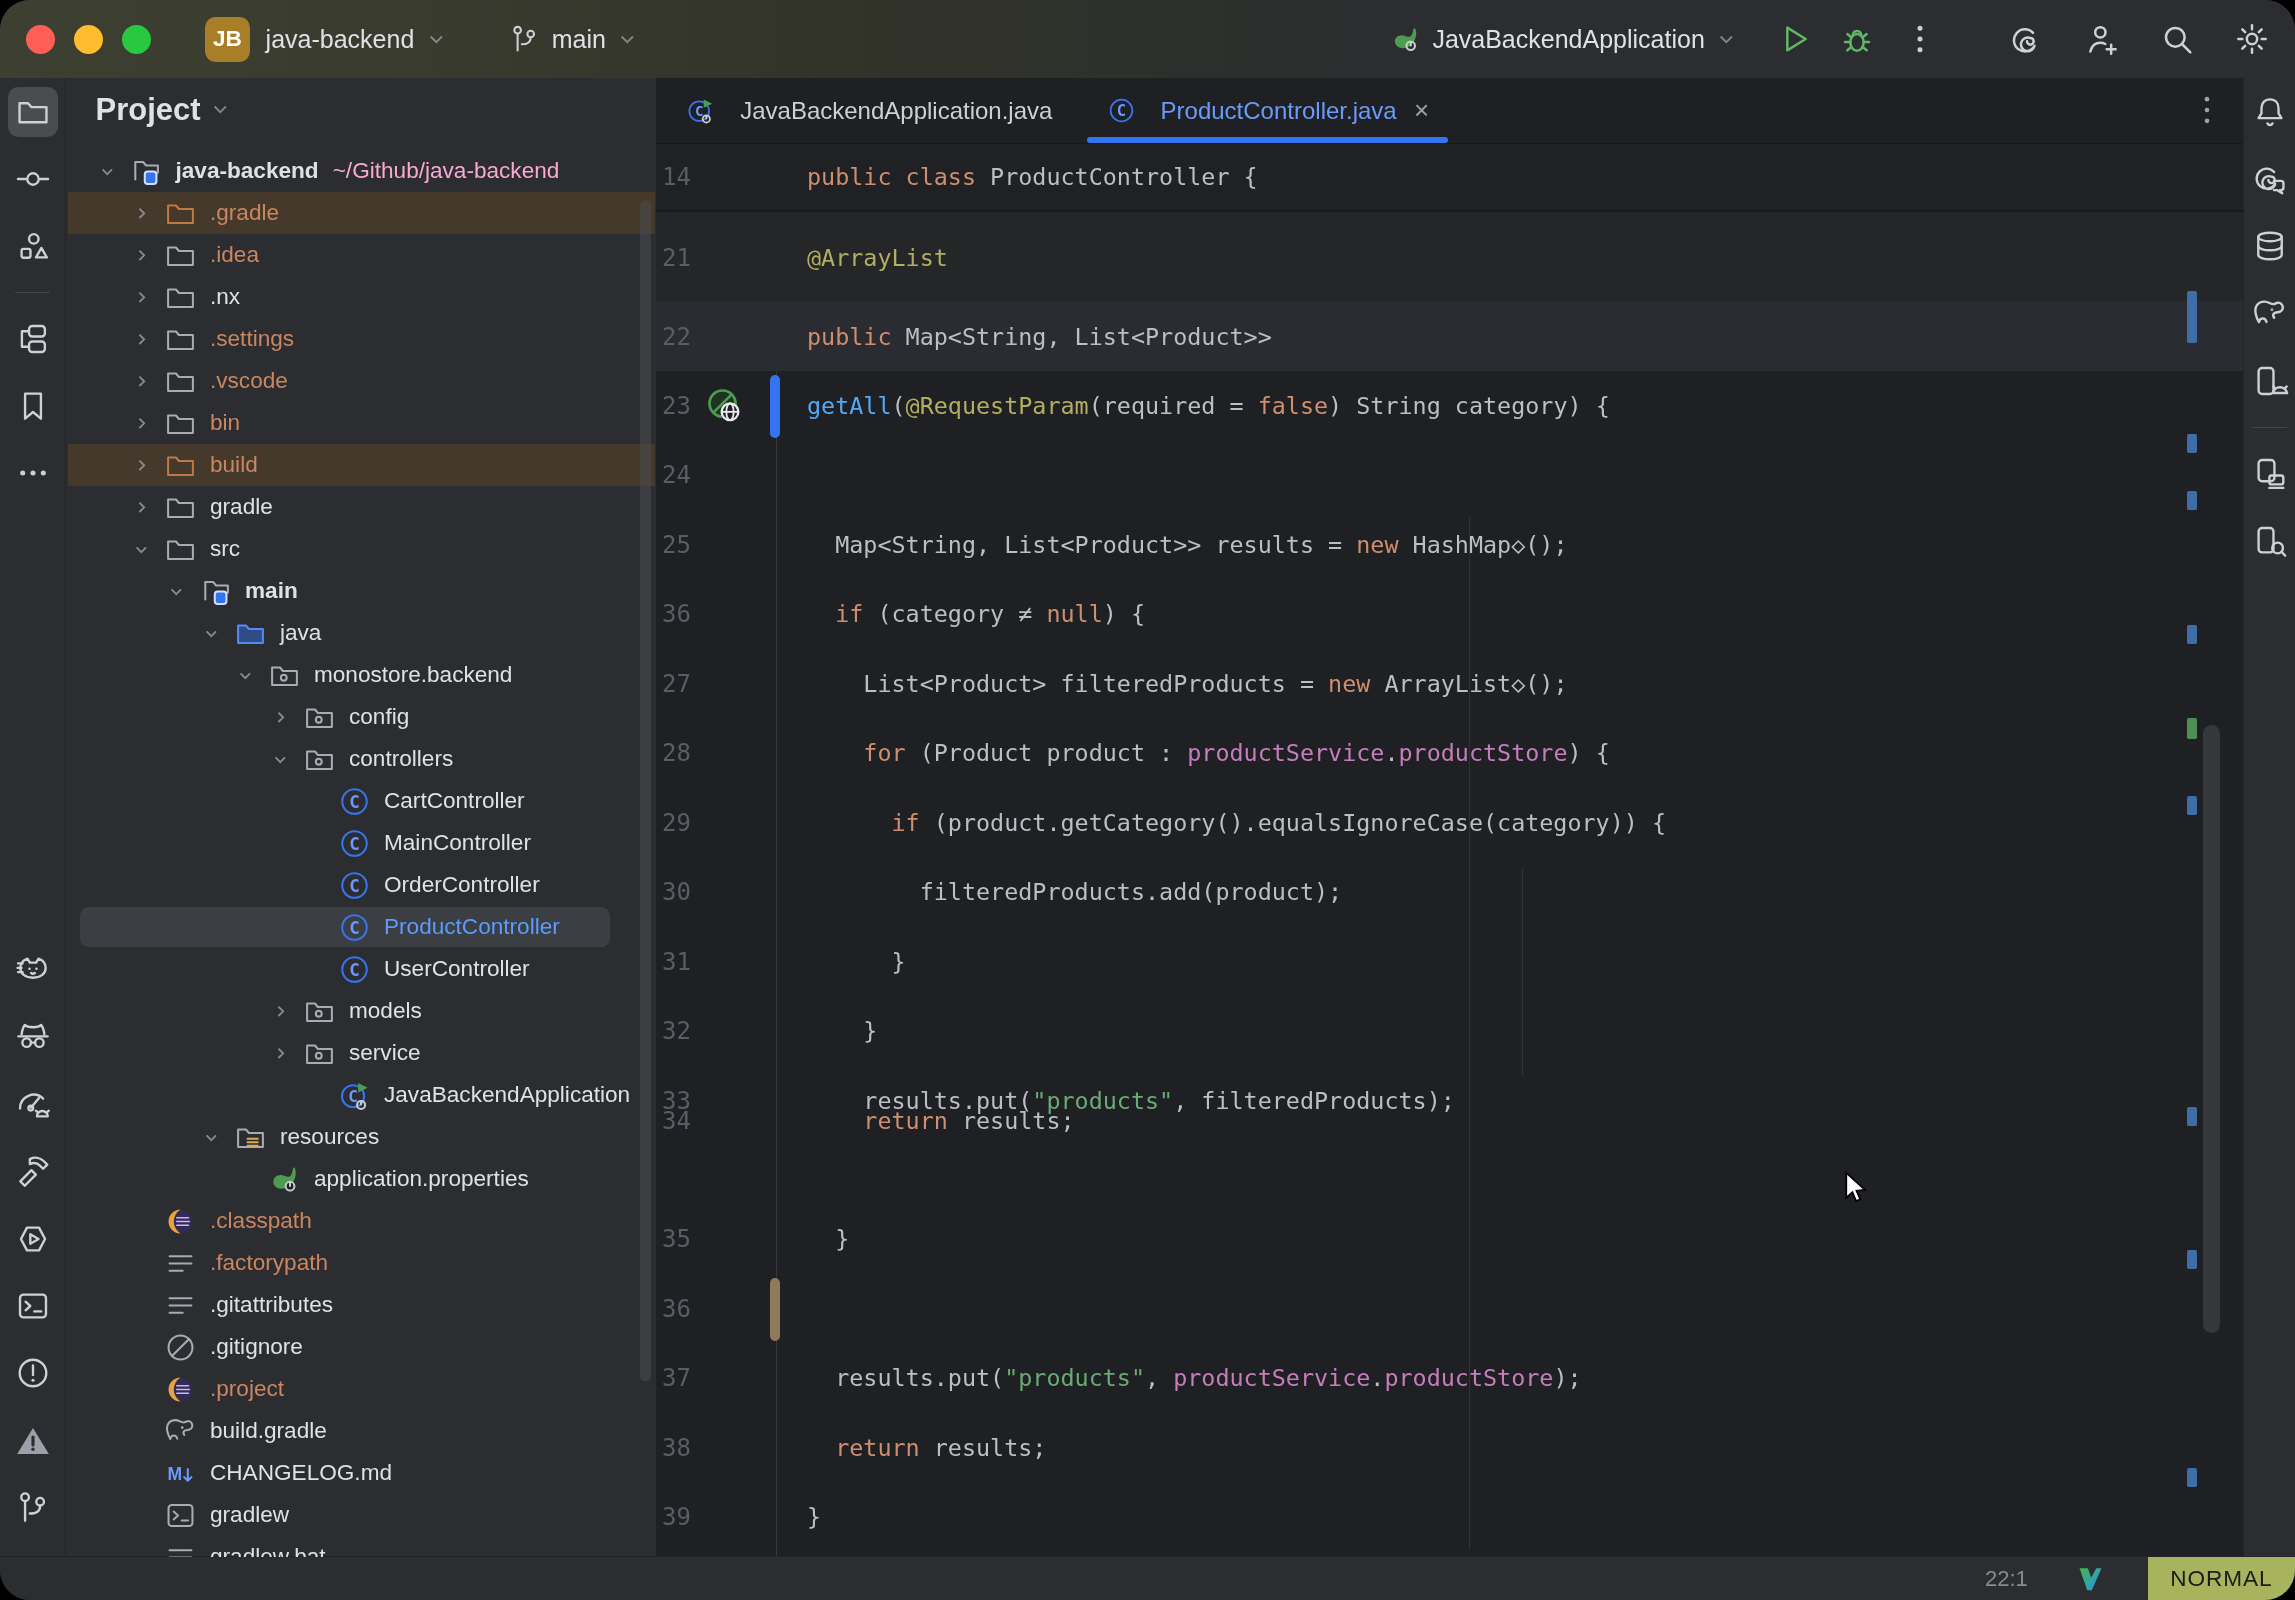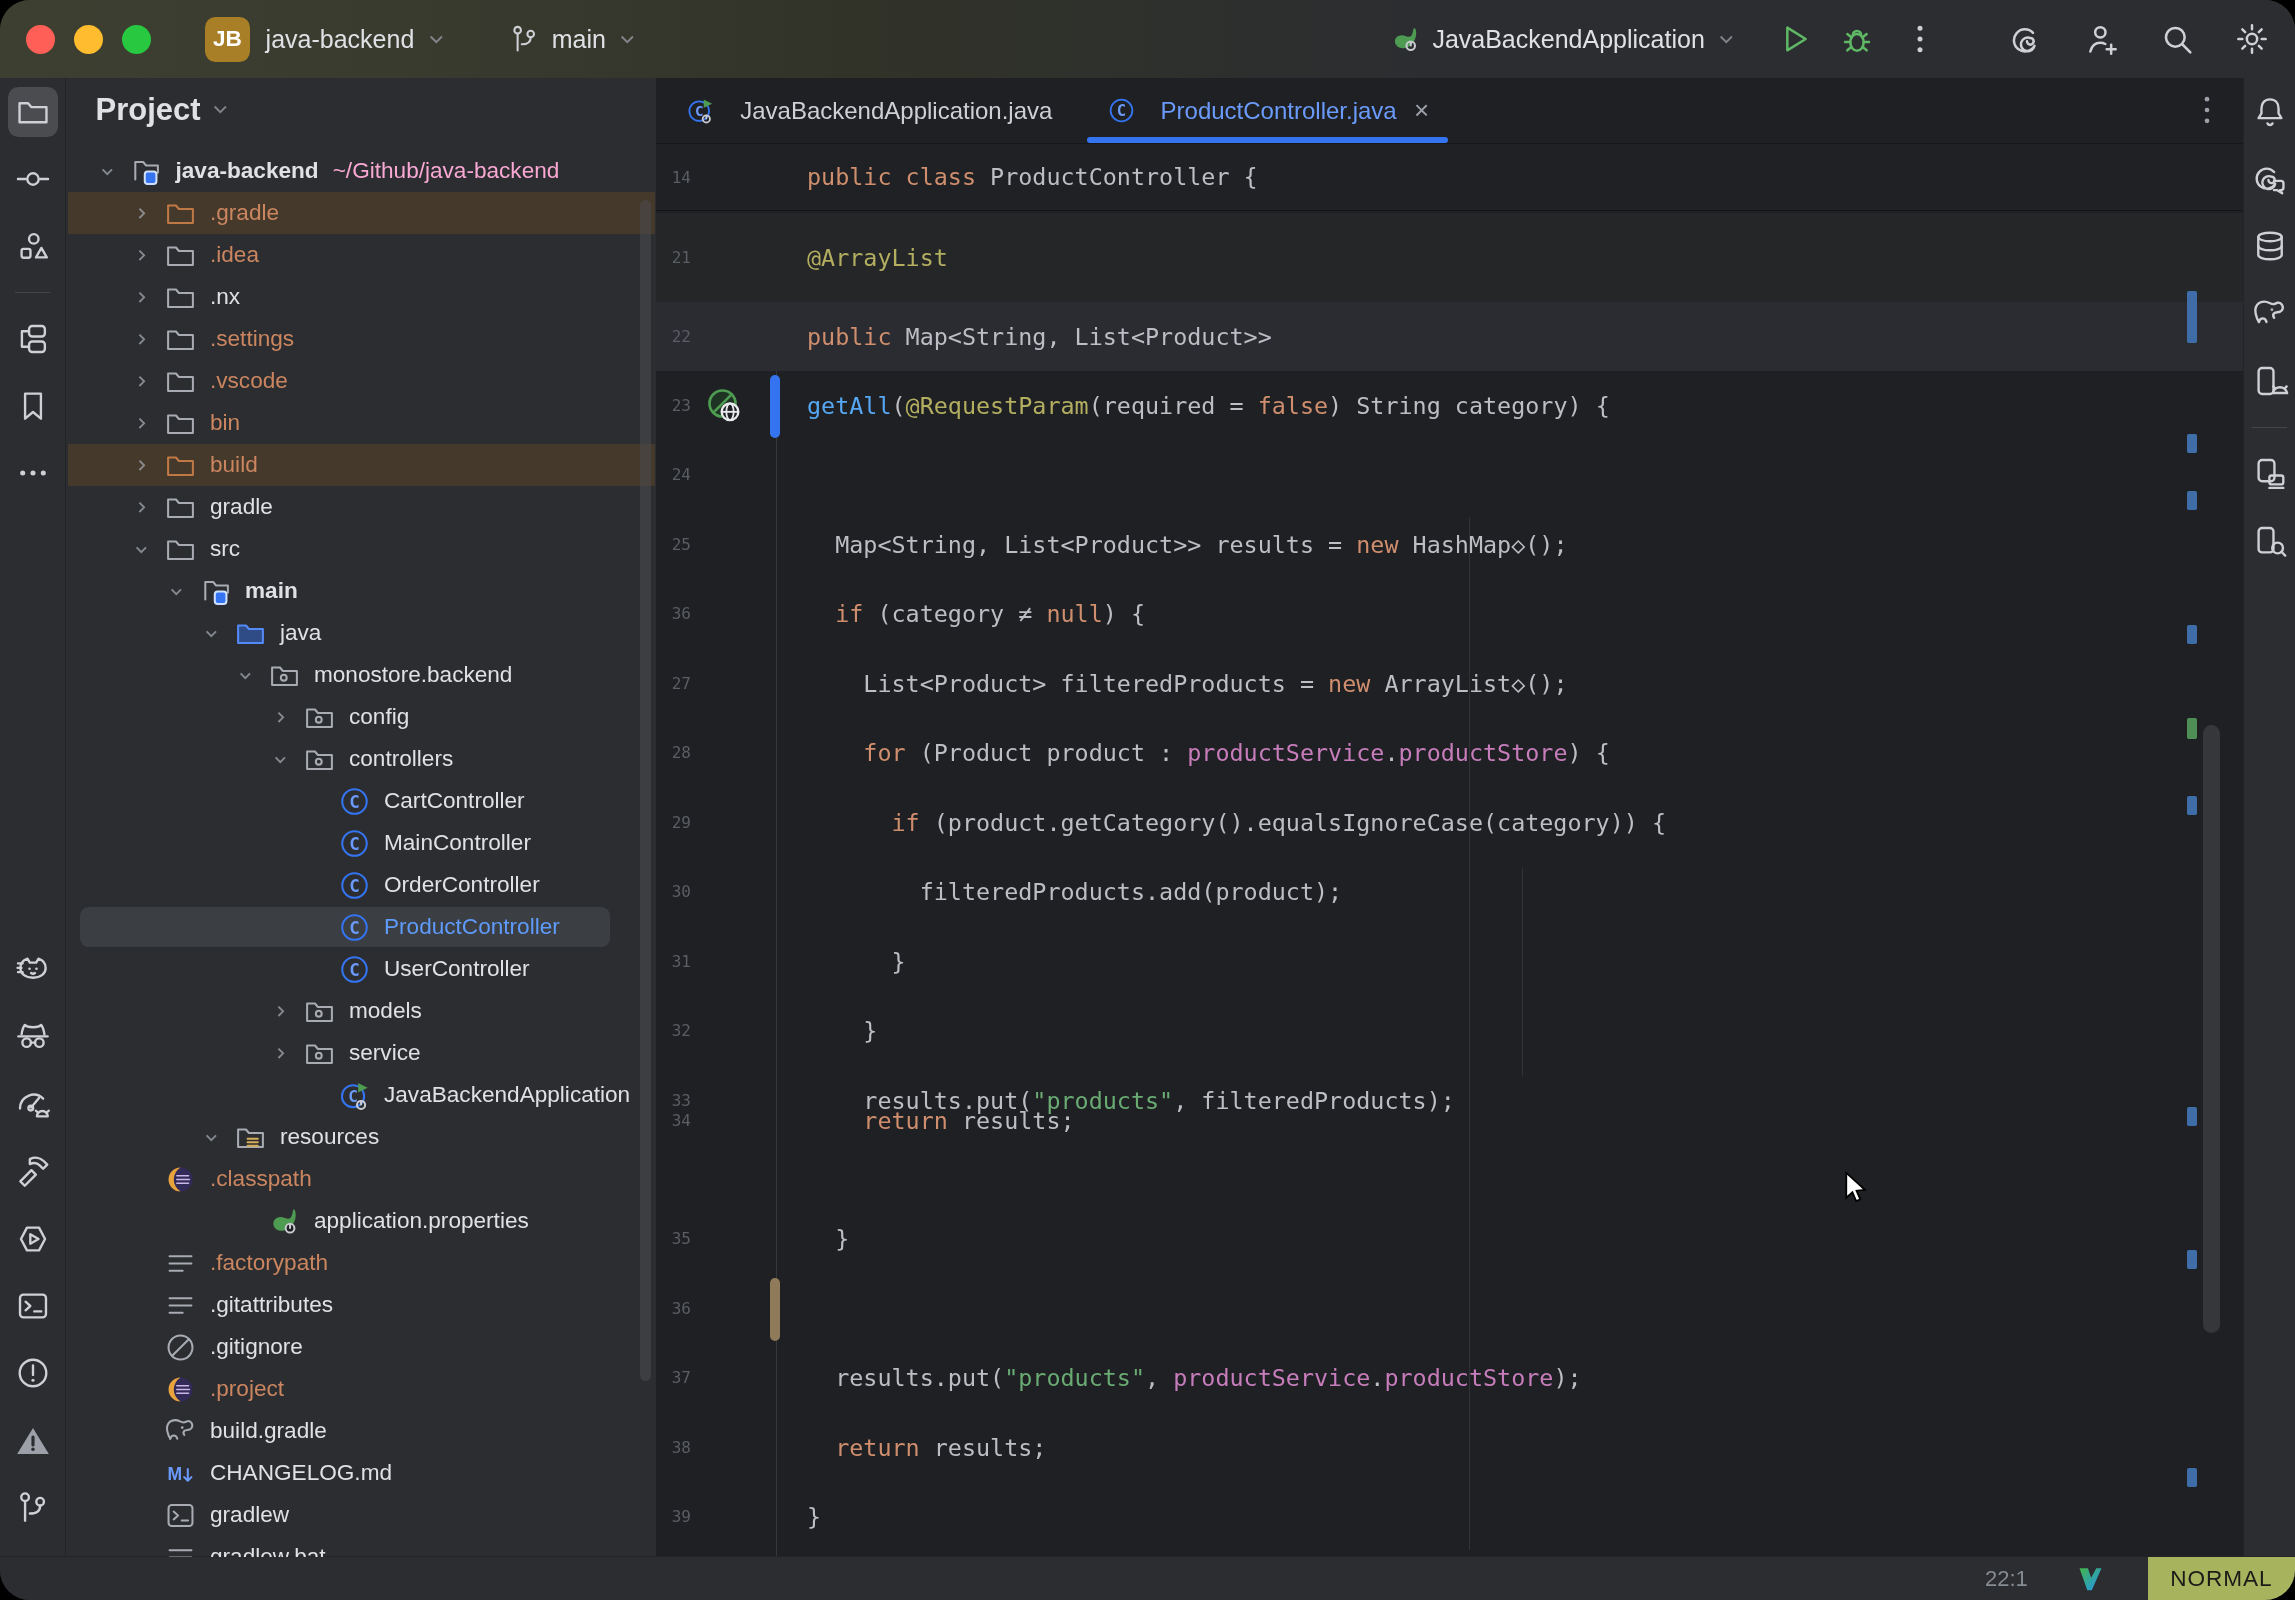--- a/index.html
+++ b/index.html
@@ -68,21 +68,21 @@
   #tab-kebab{position:absolute;right:15.6px;top:12px}
   #insp-check{position:absolute;right:49px;top:71px}
 
   #sticky{position:absolute;left:0;top:66px;width:1587px;height:67px;background:#1F2124;border-bottom:1.7px solid #141517;display:flex;align-items:center}
   #code{position:absolute;left:0;top:135px;width:1587px;height:1344px}
   .crow{position:relative;width:1587px;height:69px;display:flex;align-items:center}
   .crow.first{height:89px}
   .crow.r21{background:#242628}
   .crow.cur{background:#2A2C31}
   .lnum{position:absolute;left:0;top:0;width:35px;height:100%;display:flex;align-items:center;justify-content:flex-end;
-    color:var(--gray);font-size:16px;font-family:"DejaVu Sans Mono",monospace}
+    color:var(--gray);font-size:24px;font-family:"DejaVu Sans Mono",monospace}
   .ctext{position:absolute;left:151px;top:0;height:100%;display:flex;align-items:center;
     font-family:"DejaVu Sans Mono",monospace;font-size:23.4px;white-space:pre;color:#BCBEC4}
   .tk-p{color:#BCBEC4}.tk-k{color:#CF8E6D}.tk-a{color:#B3AE60}.tk-m{color:#56A8F5}.tk-f{color:#C77DBB}.tk-s{color:#6AAB73}
   #gutter-line{position:absolute;left:120px;top:0;width:0.9px;height:1344px;background:#35373B}
   .gbar{position:absolute;left:114px;width:10.4px;border-radius:5.2px}
   .gbar.green{background:#549159}.gbar.blue{background:#3574F0}.gbar.brown{background:#8F7B5A}
   .guide{position:absolute;width:0.9px;background:#303236}
   .stripe{position:absolute;width:10.4px;border-radius:1.7px}
   #scroll-thumb{position:absolute;left:1547px;top:512px;width:17.4px;height:608px;border-radius:8.7px;background:#45474B;opacity:.6}
   .gutter-icon{position:absolute;left:49px;width:40px;height:40px}
@@ -607,43 +607,43 @@
             <span class="tree-ic">
               <svg class="ic " viewBox="0 0 24 24">
                 <path d="M3.5 18.5v-12h5.4l2 2.4h9.6v9.6z"></path>
                 <path d="M10 12.8h7M10 15.2h7M10 17.6h7" stroke="#D6AE58"></path>
               </svg>
             </span>
             <span class="t-w">resources</span>
           </div>
         </div>
         <div class="trow">
+          <div class="inner" style="padding-left:168px">
+            <span class="chv none"></span>
+            <span class="tree-ic">
+              <svg class="ic " viewBox="0 0 24 24">
+                <path d="M18.5 4.5C20 9 18 16 11.5 17.5 7.5 18.3 5 16 5 13.5 5 11 7 9.6 9.3 9.6c2.4 0 3.3 1.5 5.6 1.2 1.8-.2 3-1.8 3.6-6.3z" fill="#4E9B52" stroke="#4E9B52"></path>
+                <circle cx="15.8" cy="16.6" r="3" fill="#1E2023" stroke="#C9CBD1"></circle>
+                <path d="M15.8 14v2.4" stroke="#C9CBD1"></path>
+              </svg>
+            </span>
+            <span class="t-w">application.properties</span>
+          </div>
+        </div>
+        <div class="trow">
           <div class="inner" style="padding-left:64px">
             <span class="chv none"></span>
             <span class="tree-ic">
               <svg class="ic " viewBox="0 0 24 24">
                 <circle cx="12" cy="12" r="8.2" fill="#332B57" stroke="none"></circle>
                 <path d="M12 3.8a8.2 8.2 0 0 0 0 16.4 9.6 9.6 0 0 1 0-16.4z" fill="#E8A33D" stroke="none"></path>
                 <path d="M9.5 9.4h8M9.5 12h8.6M9.5 14.6h8" stroke="#CBB7E8" stroke-width="1.1"></path>
               </svg>
             </span>
             <span class="t-o">.classpath</span>
-          </div>
-        </div>
-        <div class="trow">
-          <div class="inner" style="padding-left:168px">
-            <span class="chv none"></span>
-            <span class="tree-ic">
-              <svg class="ic " viewBox="0 0 24 24">
-                <path d="M18.5 4.5C20 9 18 16 11.5 17.5 7.5 18.3 5 16 5 13.5 5 11 7 9.6 9.3 9.6c2.4 0 3.3 1.5 5.6 1.2 1.8-.2 3-1.8 3.6-6.3z" fill="#4E9B52" stroke="#4E9B52"></path>
-                <circle cx="15.8" cy="16.6" r="3" fill="#1E2023" stroke="#C9CBD1"></circle>
-                <path d="M15.8 14v2.4" stroke="#C9CBD1"></path>
-              </svg>
-            </span>
-            <span class="t-w">application.properties</span>
           </div>
         </div>
         <div class="trow">
           <div class="inner" style="padding-left:64px">
             <span class="chv none"></span>
             <span class="tree-ic">
               <svg class="ic " viewBox="0 0 24 24">
                 <path d="M4.5 7h15M4.5 12h15M4.5 17h9"></path>
               </svg>
             </span>

